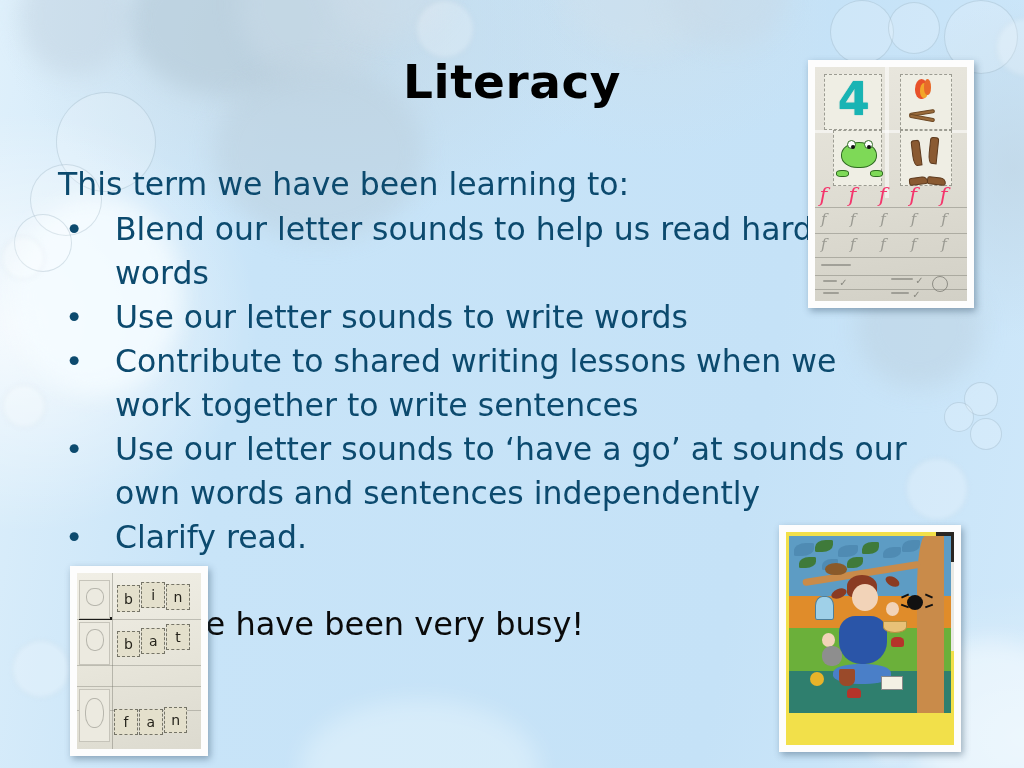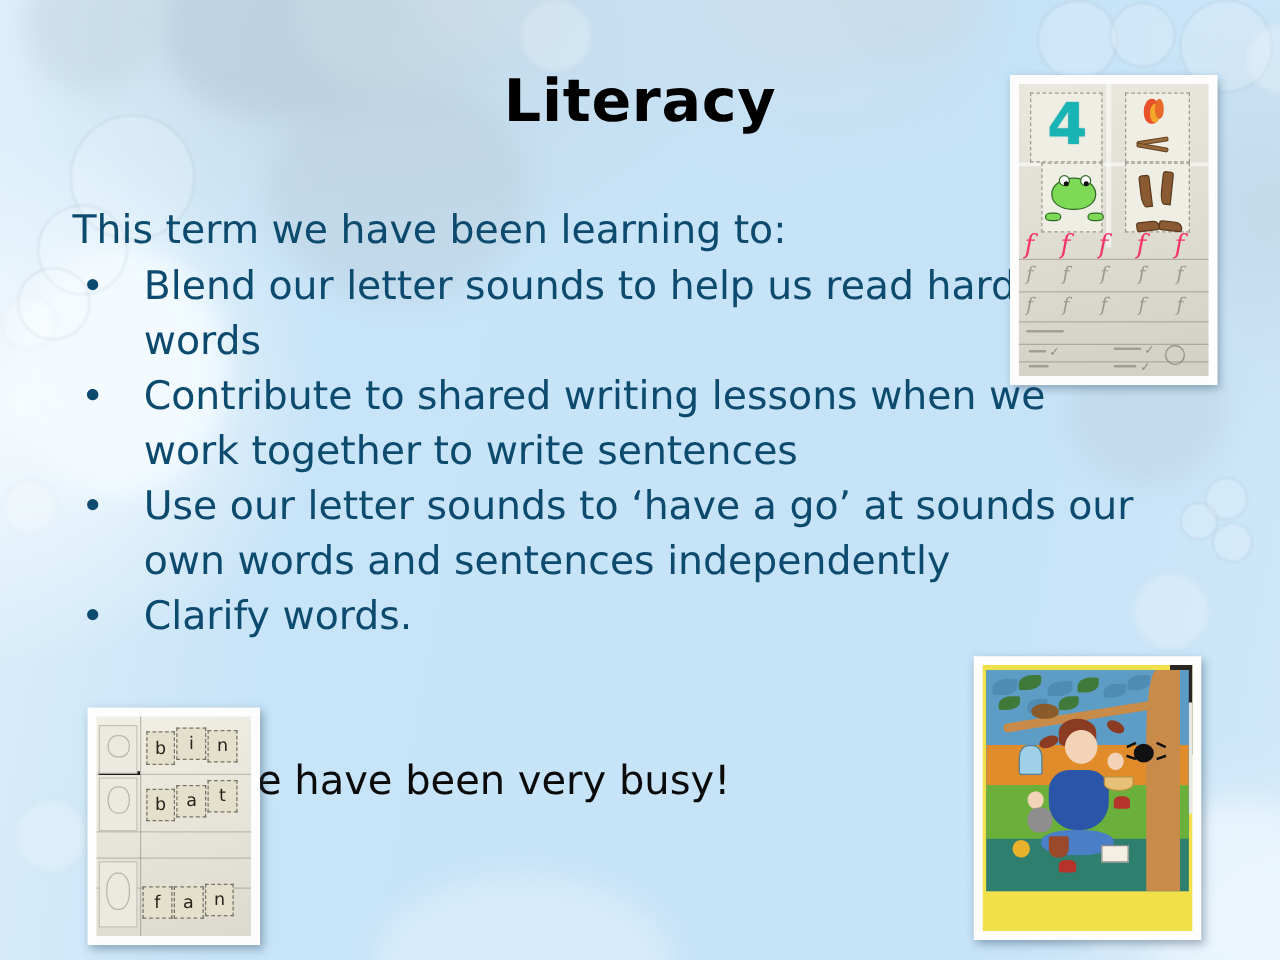--- a/index.html
+++ b/index.html
@@ -189,32 +189,33 @@
 
   <div id="body-text" style="color: #0c4a6e;">
     <div class="intro">This term we have been learning to:</div>
     <ul class="points">
       <li>
         <span class="dot">•</span>
         <span>Blend our letter sounds to help us read harder words</span>
       </li>
       <li>
         <span class="dot">•</span>
+        <span>Use our letter sounds to write words</span>
       </li>
       <li>
         <span class="dot">•</span>
         <span>Contribute to shared writing lessons when we work together to write sentences</span>
       </li>
       <li>
         <span class="dot">•</span>
         <span>Use our letter sounds to ‘have a go’ at sounds our own words and sentences independently</span>
       </li>
       <li>
         <span class="dot">•</span>
-        <span>Clarify words.</span>
+        <span>Clarify read.</span>
       </li>
     </ul>
   </div>
 
   <div id="closing" style="color: rgb(10, 10, 10);">We have been very busy!</div>
 
   <div class="photo" id="photo-worksheet">
     <div class="inner">
       <div class="ws">
         <div class="ws-crease" style="left:46%;top:0;width:4px;height:56%;"></div>

